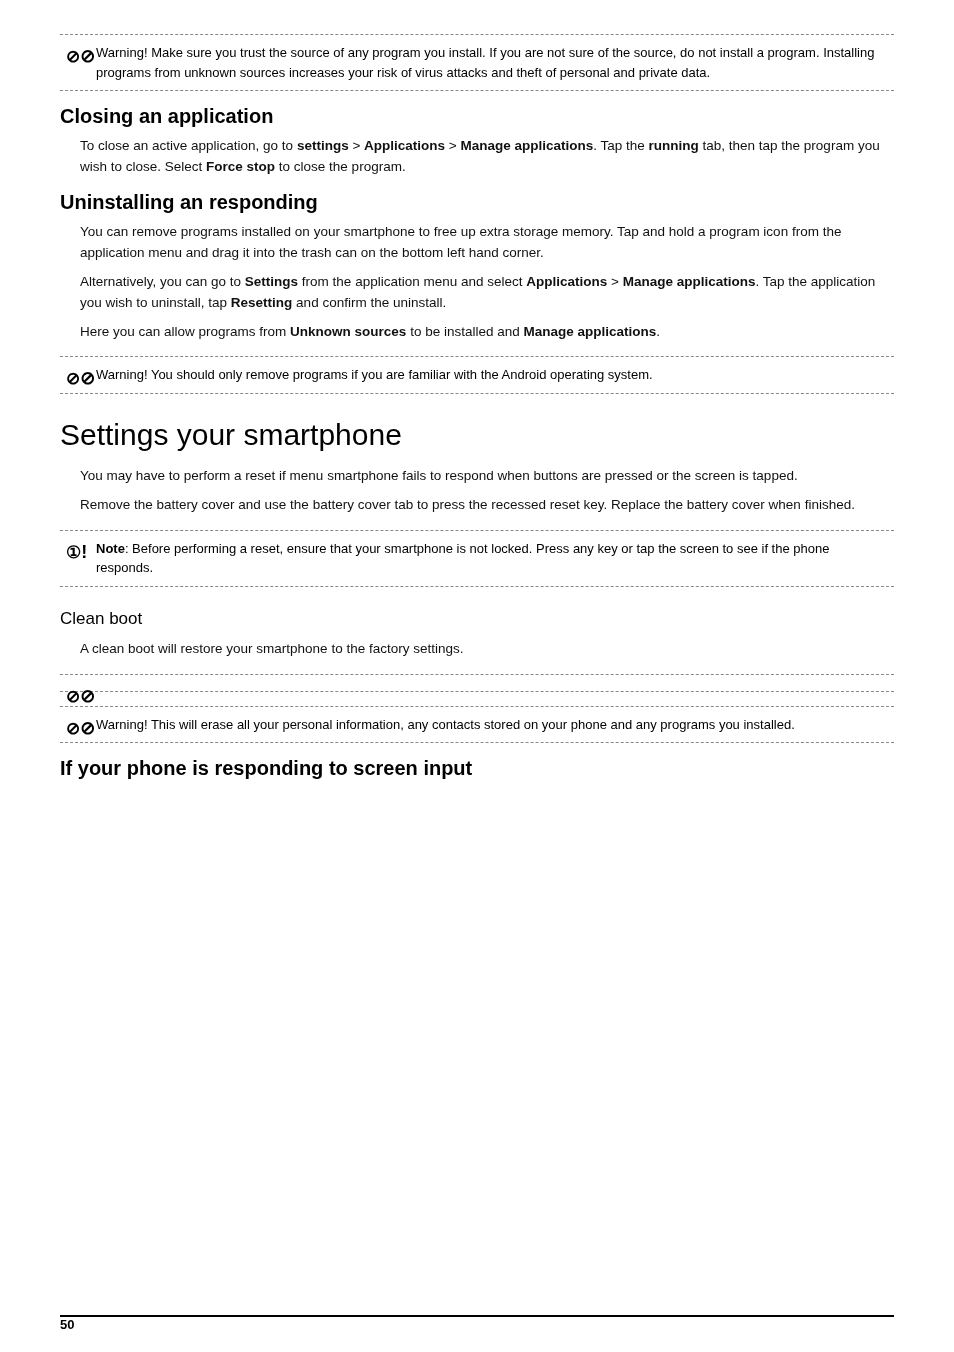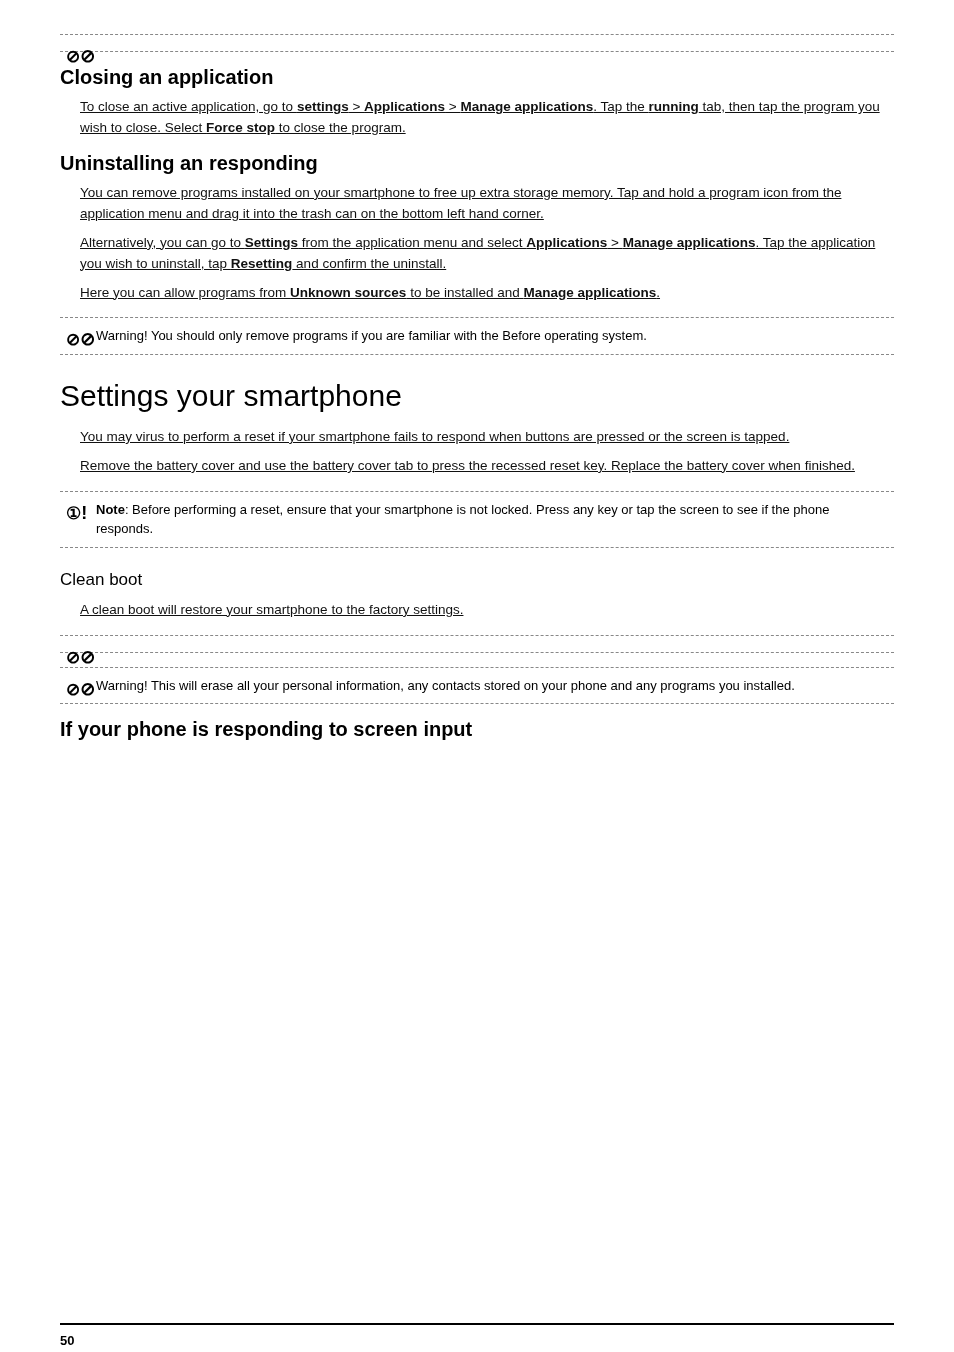--- a/index.html
+++ b/index.html
@@ -65,66 +65,66 @@
       font-weight: normal;
       margin: 22px 0 10px 0;
       font-family: Arial, Helvetica, sans-serif;
     }
 
     .body-text {
       font-size: 13.5px;
       line-height: 1.55;
       margin: 8px 0 8px 20px;
       color: #111;
-      text-decoration: underline;
     }
 
     .body-text b {
       font-weight: bold;
     }
 
     .page-footer {
       position: absolute;
-      bottom: 4px;
+      bottom: 20px;
       left: 60px;
       font-size: 13px;
       font-weight: bold;
       border-top: 2px solid #000;
       width: calc(100% - 120px);
-      padding-top: 8px;
+      padding-top: 0;
     }
   </style>
 </head>
 <body>
 
 <div class="notice-box warning">
   <span class="icon">⊘</span>
+  <span>Warning! Make sure you trust the source of any program you install. If you are not sure of the source, do not install a program. Installing programs from unknown sources increases your risk of virus attacks and theft of personal and private data.</span>
 </div>
 
 <h2>Closing an application</h2>
 <p class="body-text">
   To close an active application, go to <b>settings</b> &gt; <b>Applications</b> &gt; <b>Manage applications</b>. Tap the <b>running</b> tab, then tap the program you wish to close. Select <b>Force stop</b> to close the program.
 </p>
 
 <h2>Uninstalling an responding</h2>
 <p class="body-text">You can remove programs installed on your smartphone to free up extra storage memory. Tap and hold a program icon from the application menu and drag it into the trash can on the bottom left hand corner.</p>
 <p class="body-text">
   Alternatively, you can go to <b>Settings</b> from the application menu and select <b>Applications</b> &gt; <b>Manage applications</b>. Tap the application you wish to uninstall, tap <b>Resetting</b> and confirm the uninstall.
 </p>
 <p class="body-text">
   Here you can allow programs from <b>Unknown sources</b> to be installed and <b>Manage applications</b>.
 </p>
 
 <div class="notice-box warning">
   <span class="icon">⊘</span>
-  <span>Warning! You should only remove programs if you are familiar with the Before operating system.</span>
+  <span>Warning! You should only remove programs if you are familiar with the Android operating system.</span>
 </div>
 
 <h1 class="section-title">Settings your smartphone</h1>
-<p class="body-text">You may virus to perform a reset if your smartphone fails to respond when buttons are pressed or the screen is tapped.</p>
+<p class="body-text">You may have to perform a reset if menu smartphone fails to respond when buttons are pressed or the screen is tapped.</p>
 <p class="body-text">Remove the battery cover and use the battery cover tab to press the recessed reset key. Replace the battery cover when finished.</p>
 
 <div class="notice-box note">
   <span class="icon">!</span>
   <span><b>Note</b>: Before performing a reset, ensure that your smartphone is not locked. Press any key or tap the screen to see if the phone responds.</span>
 </div>
 
 <h2 class="section-sub">Clean boot</h2>
 <p class="body-text">A clean boot will restore your smartphone to the factory settings.</p>
 

